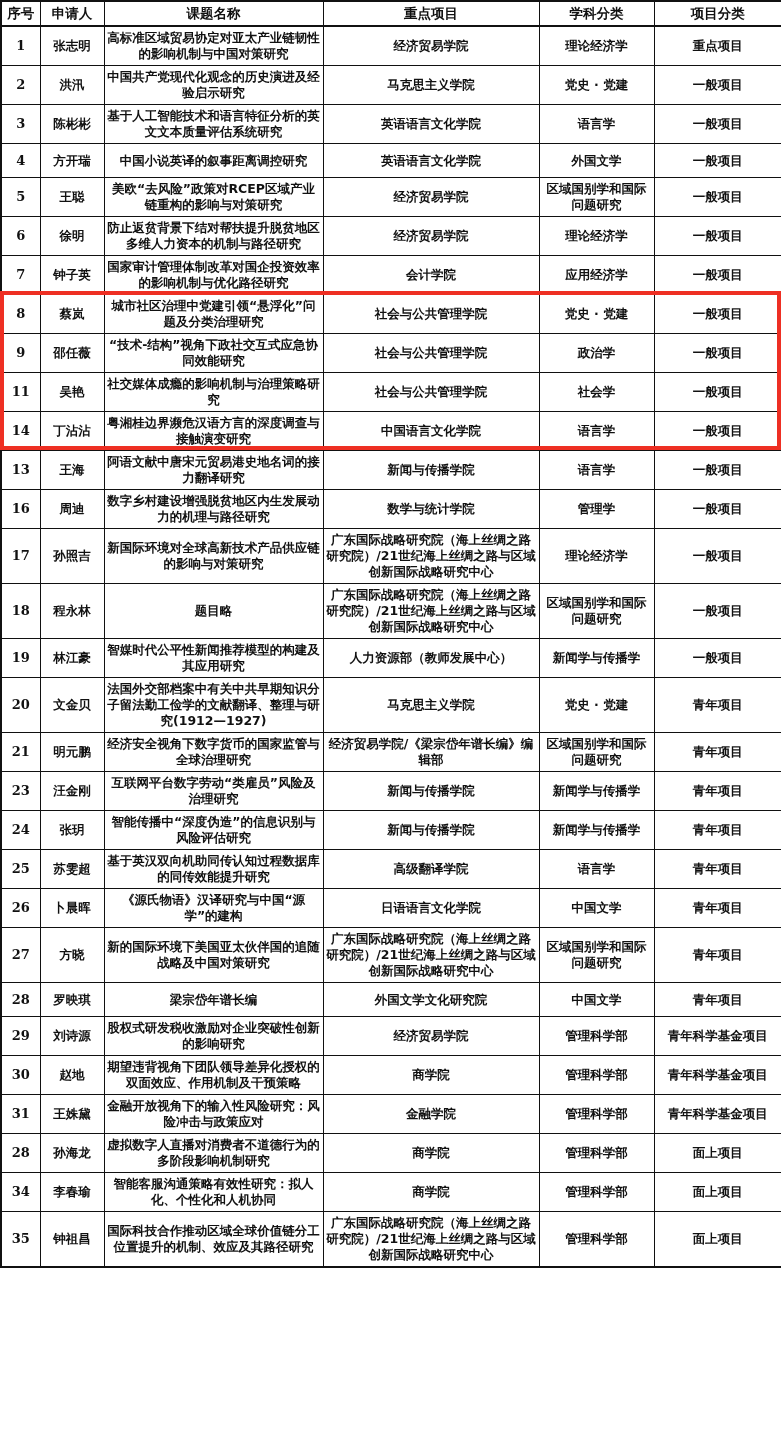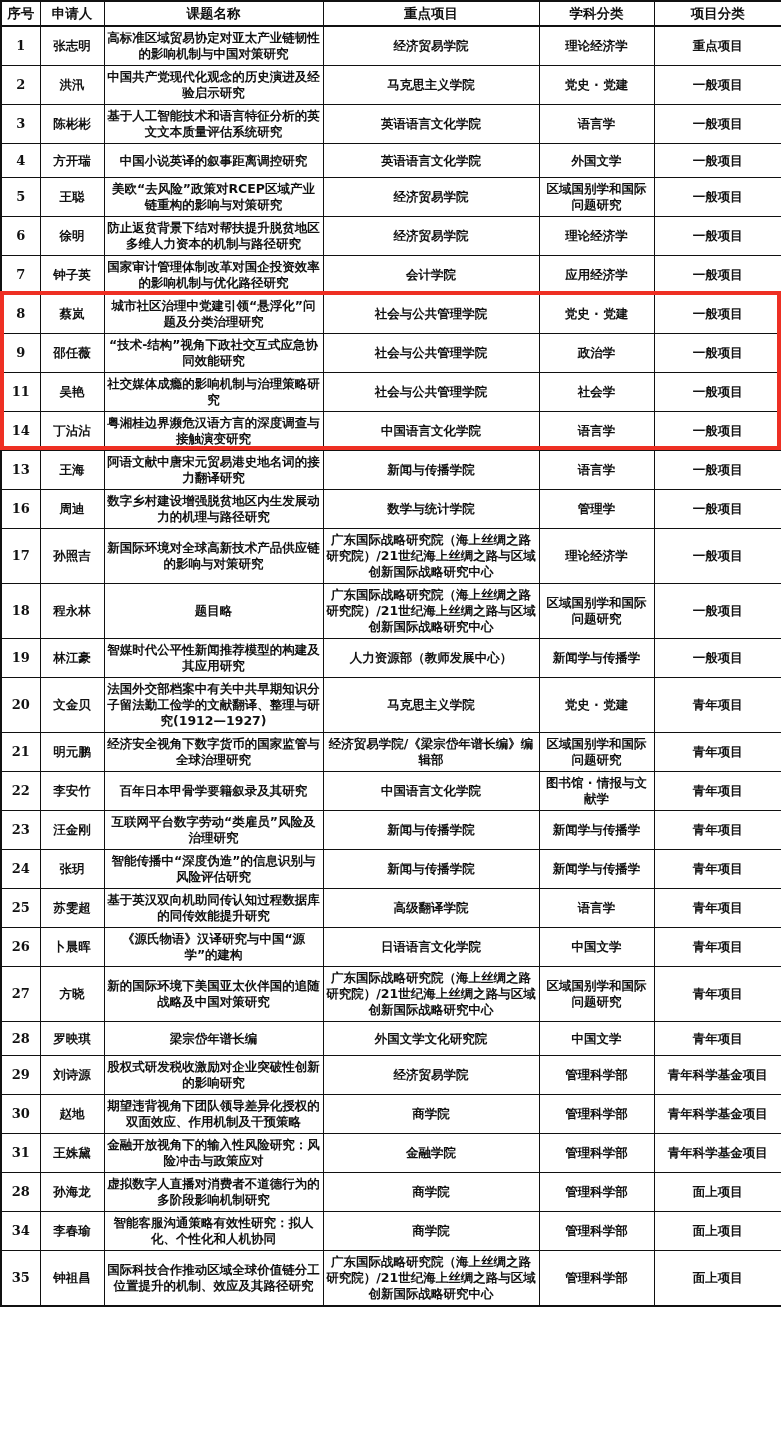--- a/index.html
+++ b/index.html
@@ -211,28 +211,20 @@
       </tr>
       <tr>
         <td class="c0">21</td>
         <td class="c1">明元鹏</td>
         <td class="c2">经济安全视角下数字货币的国家监管与全球治理研究</td>
         <td class="c3">经济贸易学院/《梁宗岱年谱长编》编辑部</td>
         <td class="c4">区域国别学和国际问题研究</td>
         <td class="c5">青年项目</td>
       </tr>
       <tr>
-        <td class="c0">22</td>
-        <td class="c1">李安竹</td>
-        <td class="c2">百年日本甲骨学要籍叙录及其研究</td>
-        <td class="c3">中国语言文化学院</td>
-        <td class="c4">图书馆 · 情报与文献学</td>
-        <td class="c5">青年项目</td>
-      </tr>
-      <tr>
         <td class="c0">23</td>
         <td class="c1">汪金刚</td>
         <td class="c2">互联网平台数字劳动“类雇员”风险及治理研究</td>
         <td class="c3">新闻与传播学院</td>
         <td class="c4">新闻学与传播学</td>
         <td class="c5">青年项目</td>
       </tr>
       <tr>
         <td class="c0">24</td>
         <td class="c1">张玥</td>

